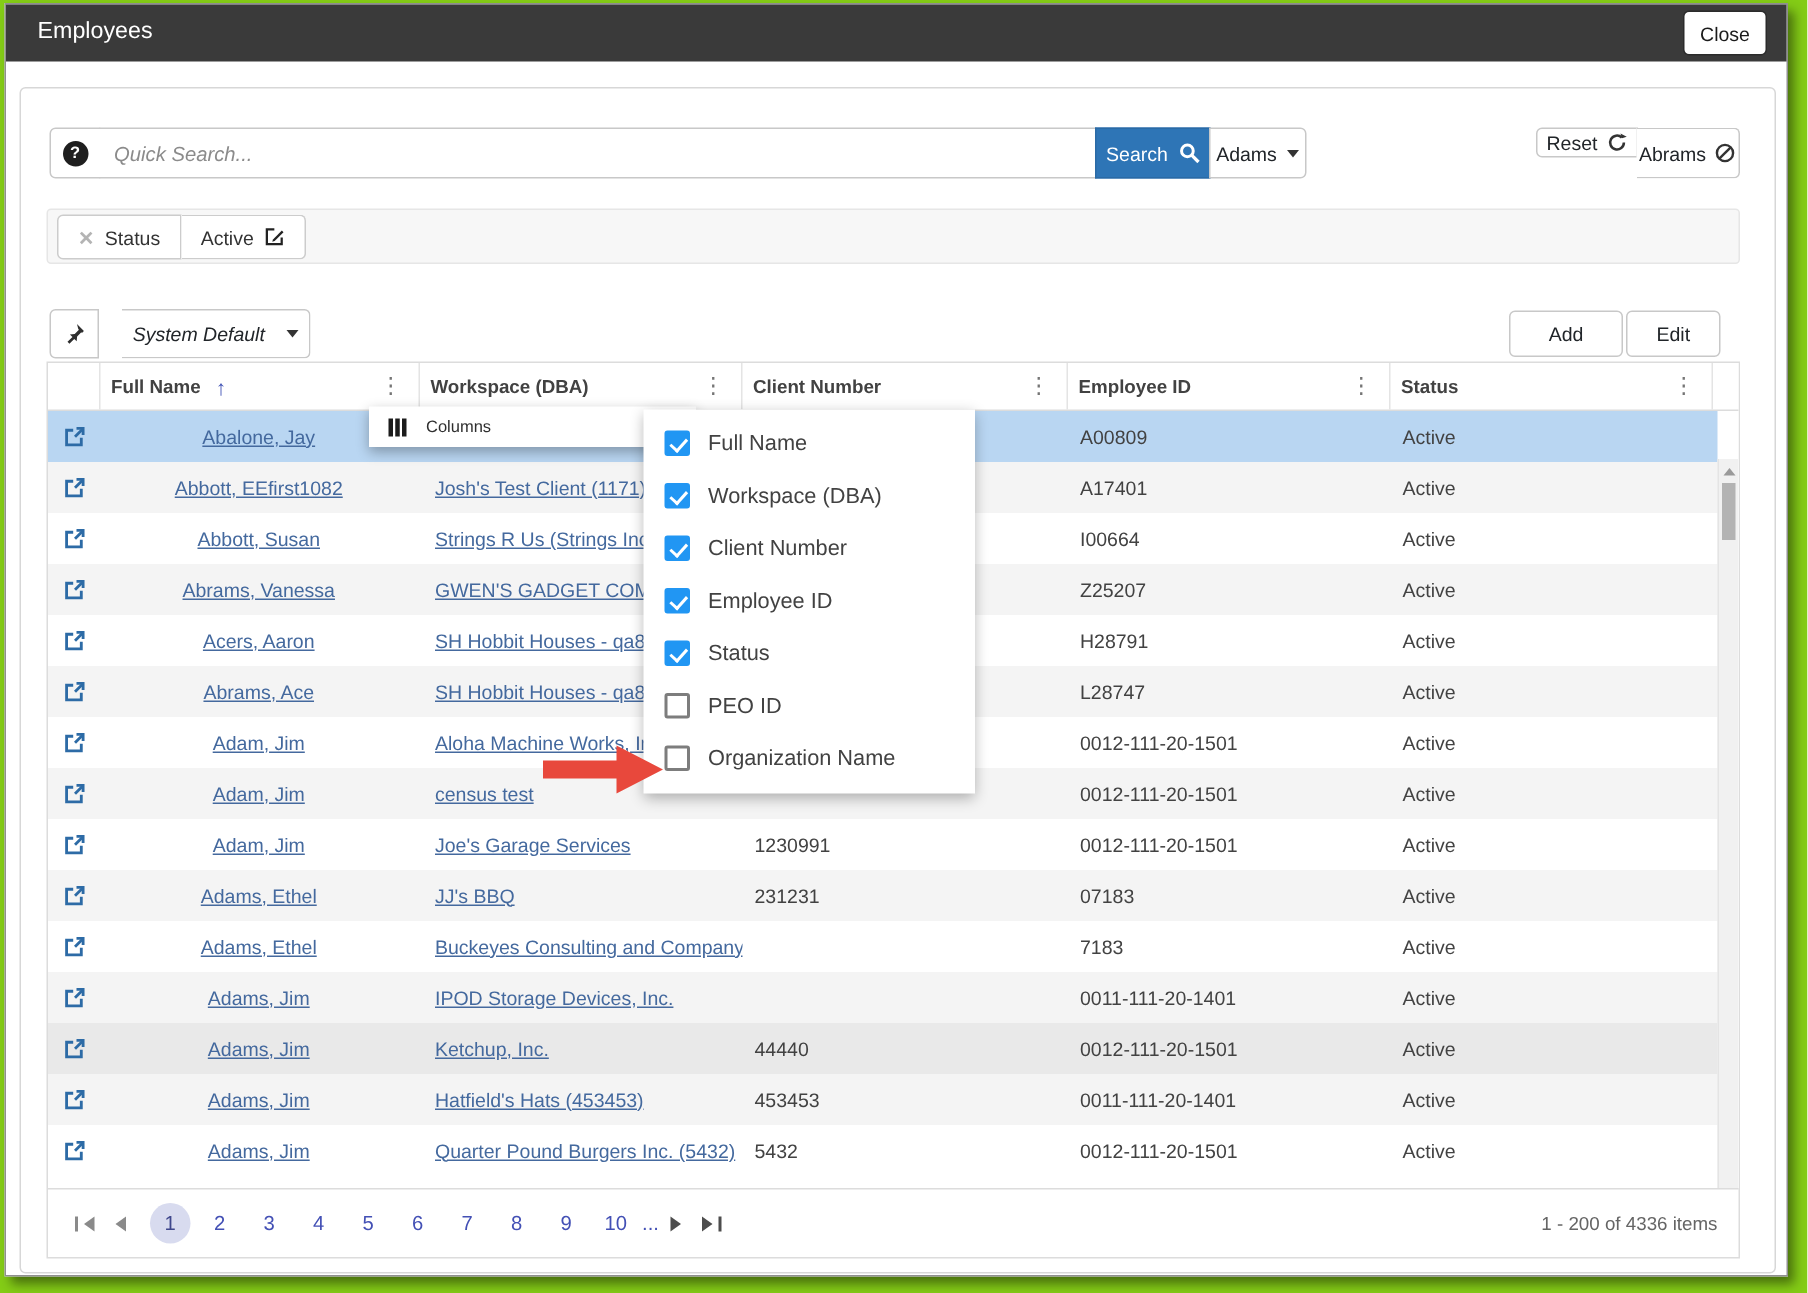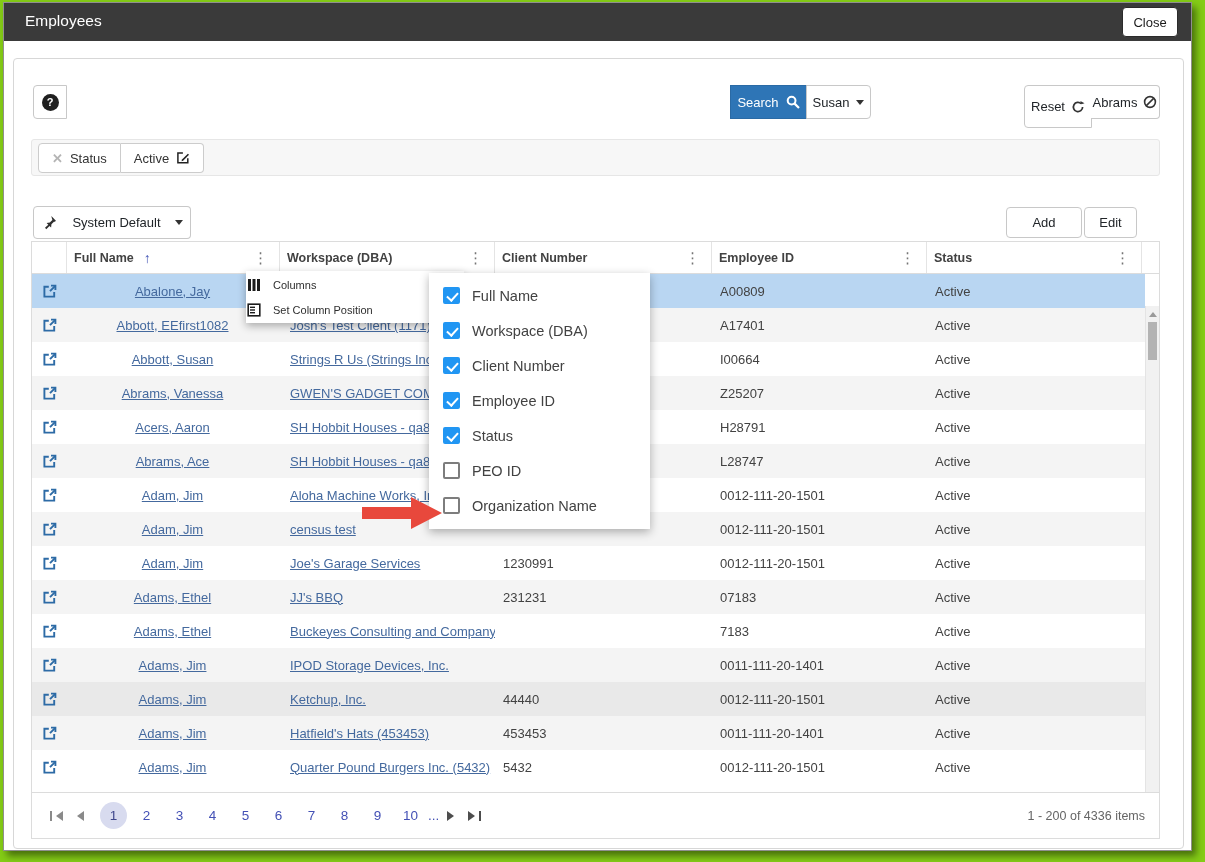--- a/index.html
+++ b/index.html
@@ -27,39 +27,39 @@
                 font-size:11px; font-weight:bold; display:flex; align-items:center; justify-content:center; }
   .search-input { position:absolute; left:62px; top:82px; width:665px; height:34px;
                   border:1px solid #c8c8c8; border-left:none; padding:0 10px; font-size:13.5px; color:#333;
                   font-family:"Liberation Sans", sans-serif; outline:none; }
   .search-input::placeholder { font-style:italic; color:#8b8b8b; }
   .search-btn { position:absolute; left:726px; top:82px; width:77px; height:34px; background:#2e75b6;
                 border:1px solid #2a6aa5; color:#fff; font-size:13px; gap:7px; }
   .more-btn { position:absolute; left:802px; top:82px; width:65px; height:34px; border-radius:0 4px 4px 0; gap:7px; }
   .caret-down { width:0; height:0; border-left:4px solid transparent; border-right:4px solid transparent;
                 border-top:5px solid #333; }
-  .reset-btn { position:absolute; left:1020px; top:82px; width:68px; height:43px; border-radius:4px 0 0 4px; gap:6px; }
+  .reset-btn { position:absolute; left:1020px; top:82px; width:68px; height:20px; border-radius:4px 0 0 4px; gap:6px; }
   .clear-btn { position:absolute; left:1087px; top:82px; width:69px; height:34px; border-left:none; border-radius:0 4px 4px 0; gap:6px; }
 
   
   .filter-bar { position:absolute; left:27px; top:136px; width:1129px; height:37px; background:#f7f7f7;
                 border:1px solid #e6e6e6; border-radius:3px; }
   .chip-group { position:absolute; left:6px; top:3px; display:flex; }
   .chip { height:30px; background:#fff; border:1px solid #cccccc; font-size:13px; color:#333;
           display:flex; align-items:center; justify-content:center; gap:7px; padding:0 13px; cursor:pointer; }
   .chip-field { border-radius:4px 0 0 4px; }
   .chip-value { border-left:none; border-radius:0 4px 4px 0; }
   .chip-x { color:#b4b4b4; font-weight:bold; font-size:13px; }
 
   
   .pin-btn { position:absolute; left:29px; top:203px; width:33px; height:33px; border-radius:4px 0 0 4px; }
-  .view-select { position:absolute; left:61px; top:203px; width:126px; height:33px; border-left:none;
-                 border-radius:0 4px 4px 0; gap:14px; }
+  .view-select { position:absolute; left:77px; top:203px; width:126px; height:33px; border-left:none;
+                 border-radius:0 4px 4px 0; gap:14px;font-style:italic; }
   .add-btn { position:absolute; left:1002px; top:204px; width:76px; height:31px; border-radius:4px; }
-  .edit-btn { position:absolute; left:1080px; top:204px; width:53px; height:31px; border-radius:4px; }
+  .edit-btn { position:absolute; left:1080px; top:204px; width:63px; height:31px; border-radius:4px; }
 
   
   .grid { position:absolute; left:27px; top:238px; width:1129px; height:598px;
           border:1px solid #dcdcdc; background:#fff; }
   .grid-header { display:flex; height:32px; border-bottom:1px solid #dcdcdc; background:#fff; }
   .hc { display:flex; align-items:center; border-right:1px solid #e4e4e4; padding:0 8px 0 7px;
         font-size:12.5px; font-weight:bold; color:#424242; white-space:nowrap; overflow:hidden; }
   .hc:last-child { border-right:none; }
   .h-icon { width:35px; }
   .h-name { width:213px; }
@@ -103,21 +103,21 @@
   .pages { display:flex; align-items:center; gap:6px; margin-left:6px; }
   .pg { min-width:27px; height:27px; display:flex; align-items:center; justify-content:center;
         color:#4350b5; font-size:13.5px; cursor:pointer; border-radius:50%; }
   .pg.current { background:#d8dbef; color:#3f478c; }
   .pg-ellipsis { color:#4350b5; font-size:13.5px; margin:0 4px; }
   .pager-summary { margin-left:auto; color:#656565; font-size:12.5px; }
 
   
   .ctx-menu { position:absolute; left:242px; top:268px; width:218px; background:#fff; z-index:40;
               box-shadow:0 3px 8px rgba(0,0,0,.3); padding:1px 0; }
-  .ctx-item { display:flex; align-items:center; height:25px; padding:0 10px 0 1px; cursor:pointer; }
+  .ctx-item { display:flex; align-items:center; height:25px; padding:0 10px 0 12px; cursor:pointer; }
   .ctx-icon { width:17px; height:14px; margin-right:9px; display:flex; align-items:center; }
   .ctx-label { font-size:11px; color:#2f2f2f; }
   .ctx-arrow { margin-left:auto; width:0; height:0; border-top:4.5px solid transparent;
                border-bottom:4.5px solid transparent; border-left:6px solid #1c1c1c; }
 
   
   .col-menu { position:absolute; left:425px; top:270px; width:221px; background:#fff; z-index:50;
               box-shadow:0 3px 9px rgba(0,0,0,.3); padding:5px 0 6px 0; }
   .cm-item { display:flex; align-items:center; height:35px; padding-left:14px; cursor:pointer; }
   .cb { width:17px; height:17px; border:2px solid #7d7d7d; border-radius:2px; background:#fff;
@@ -139,29 +139,30 @@
     <div class="titlebar">
       <span class="title">Employees</span>
     </div>
     <button class="close-btn">Close</button>
 
     <div class="panel"></div>
 
     <button class="btn help-btn">
       <span class="help-glyph">?</span>
     </button>
+    <input class="search-input" type="text" placeholder="Quick Search..." style="">
     <button class="btn search-btn">
       <span>Search</span>
       <svg width="14" height="14" viewBox="0 0 14 14">
         <circle cx="5.6" cy="5.6" r="3.9" fill="none" stroke="#fff" stroke-width="2"></circle>
         <line x1="8.6" y1="8.6" x2="13" y2="13" stroke="#fff" stroke-width="2.2"></line>
       </svg>
     </button>
     <button class="btn more-btn">
-      <span>Susan</span>
+      <span>Adams</span>
       <span class="caret-down"></span>
     </button>
     <button class="btn reset-btn">
       <span>Reset</span>
       <svg width="14" height="14" viewBox="0 0 14 14">
         <path d="M11.6 7a4.6 4.6 0 1 1-1.4-3.3" fill="none" stroke="#333" stroke-width="1.7"></path>
         <path d="M9.3 1l1 3.2 3.2-1z" fill="#333"></path>
       </svg>
     </button>
     <button class="btn clear-btn">
@@ -507,32 +508,20 @@
         <span class="ctx-icon">
           <svg width="14" height="14" viewBox="0 0 14 14">
             <rect x="1" y="1" width="3" height="12" fill="#1c1c1c"></rect>
             <rect x="5.5" y="1" width="3" height="12" fill="#1c1c1c"></rect>
             <rect x="10" y="1" width="3" height="12" fill="#1c1c1c"></rect>
           </svg>
         </span>
         <span class="ctx-label">Columns</span>
         <span class="ctx-arrow"></span>
       </div>
-      <div class="ctx-item">
-        <span class="ctx-icon">
-          <svg width="14" height="14" viewBox="0 0 14 14">
-            <rect x="1.2" y="1.2" width="11.6" height="11.6" fill="none" stroke="#1c1c1c" stroke-width="1.6"></rect>
-            <line x1="3" y1="4.3" x2="8" y2="4.3" stroke="#1c1c1c" stroke-width="1.4"></line>
-            <line x1="3" y1="7" x2="8" y2="7" stroke="#1c1c1c" stroke-width="1.4"></line>
-            <line x1="3" y1="9.7" x2="8" y2="9.7" stroke="#1c1c1c" stroke-width="1.4"></line>
-          </svg>
-        </span>
-        <span class="ctx-label">Set Column Position</span>
-        <span class="ctx-arrow"></span>
-      </div>
     </div>
 
     <div class="col-menu" id="colmenu-host">
   <label class="cm-item">
     <span class="cb checked"></span>
     <span class="cm-label">Full Name</span>
   </label>
 
   <label class="cm-item">
     <span class="cb checked"></span>

